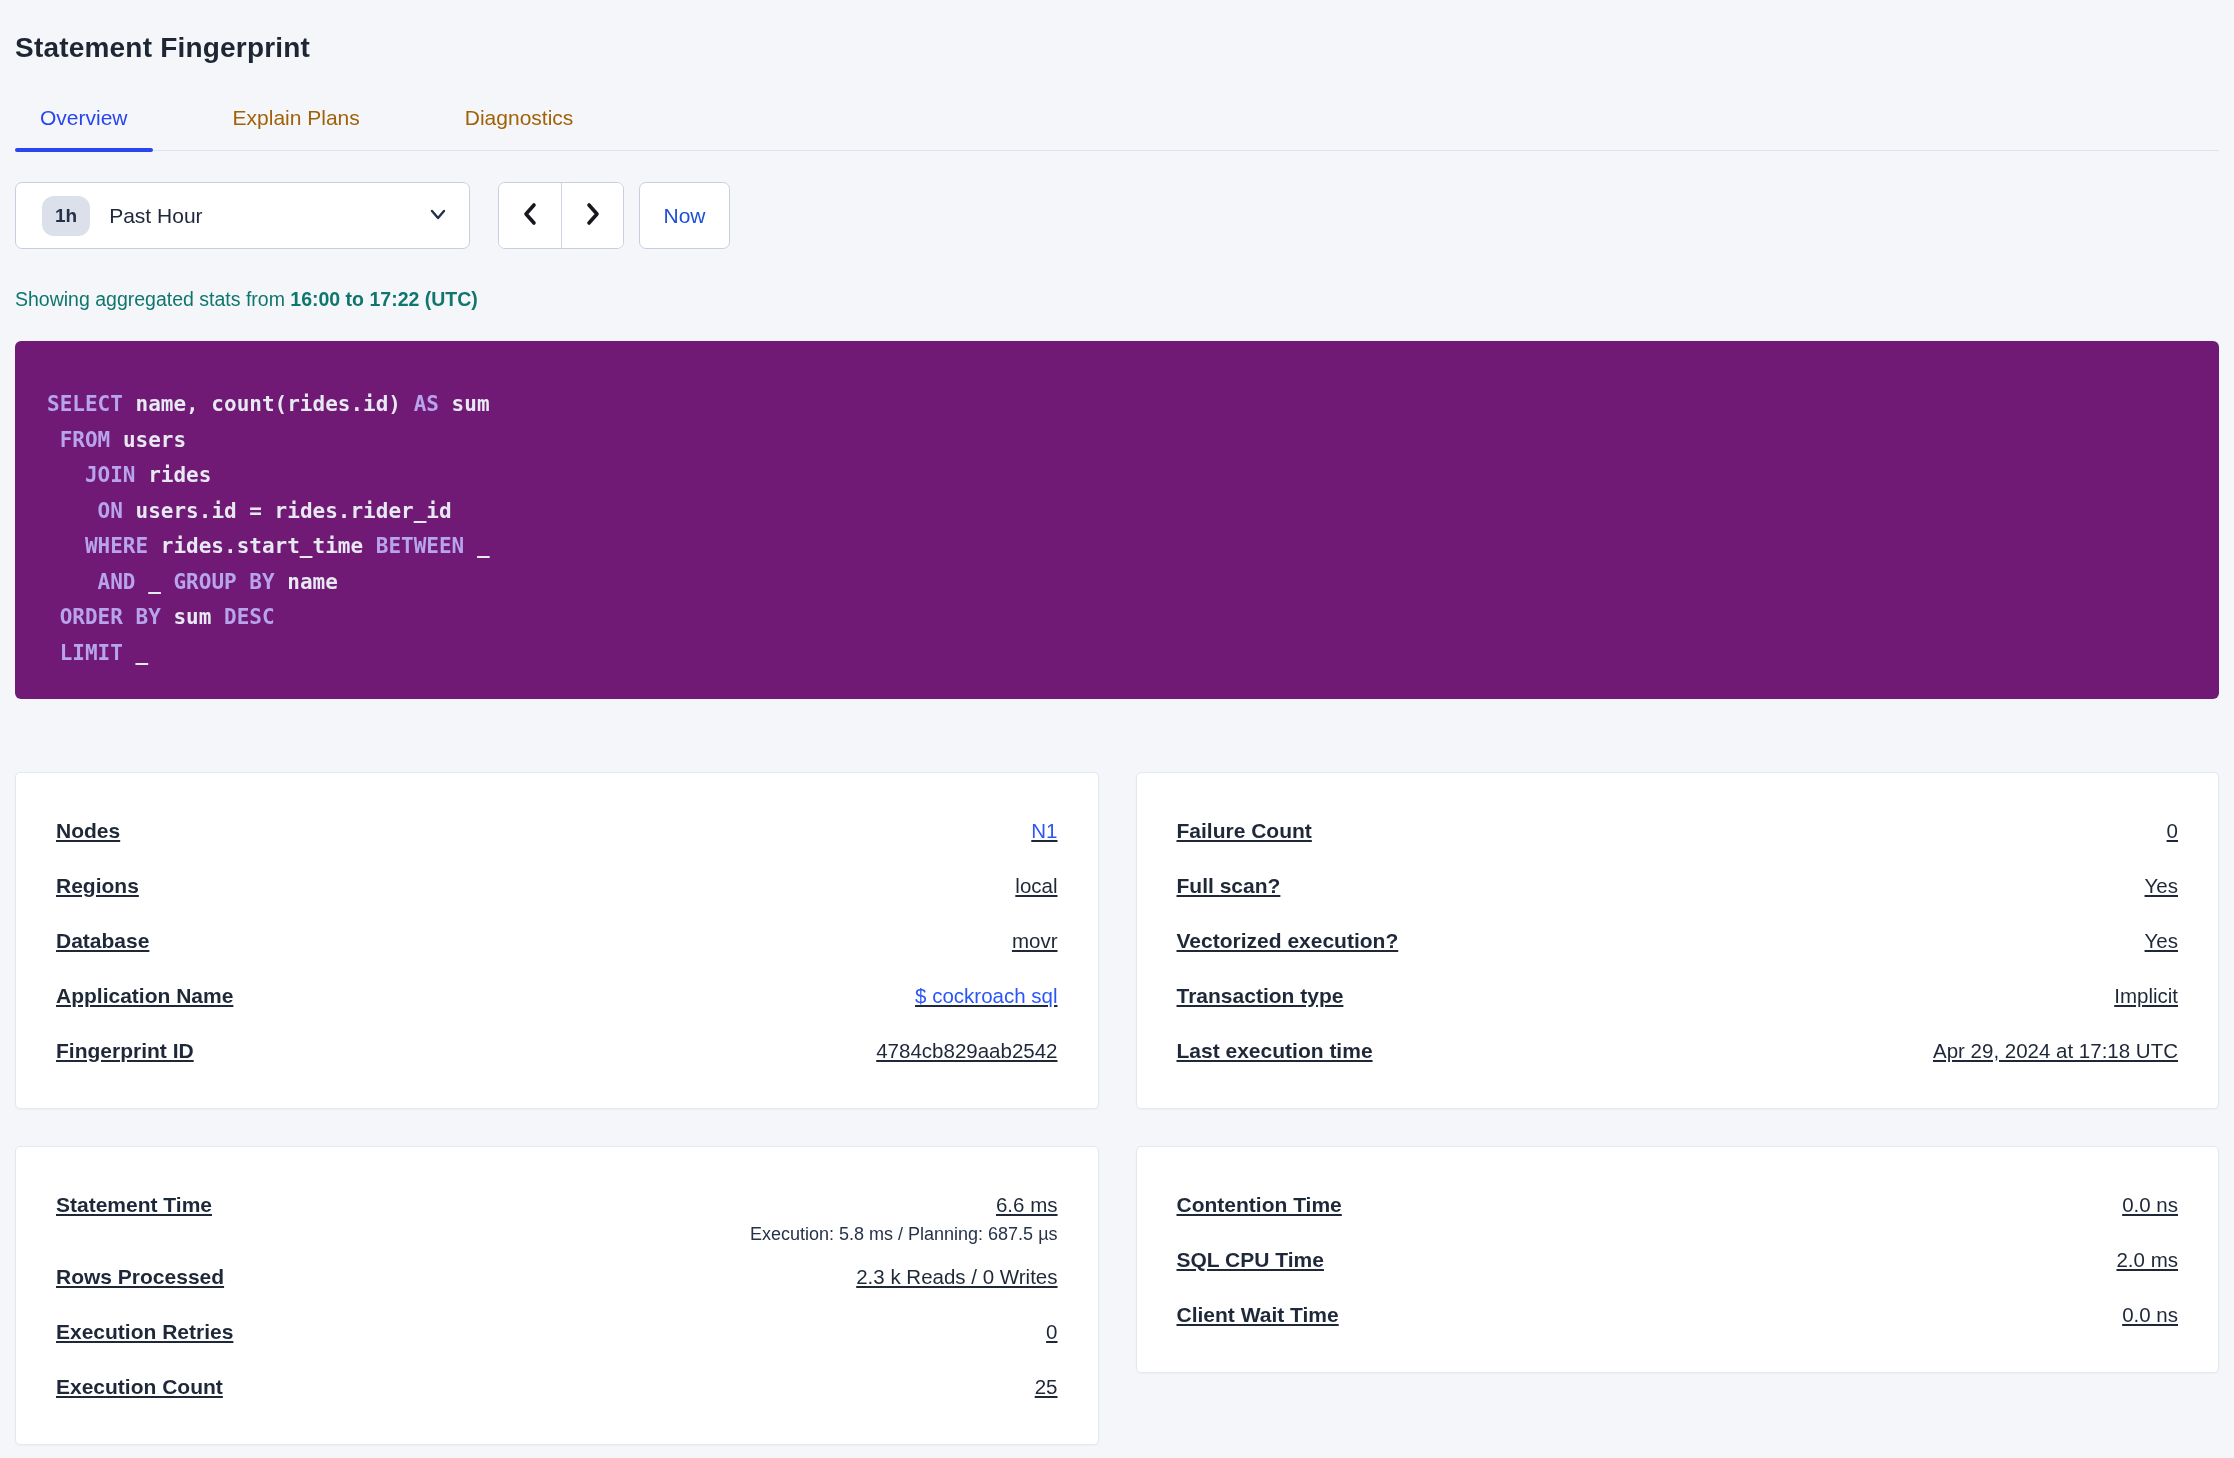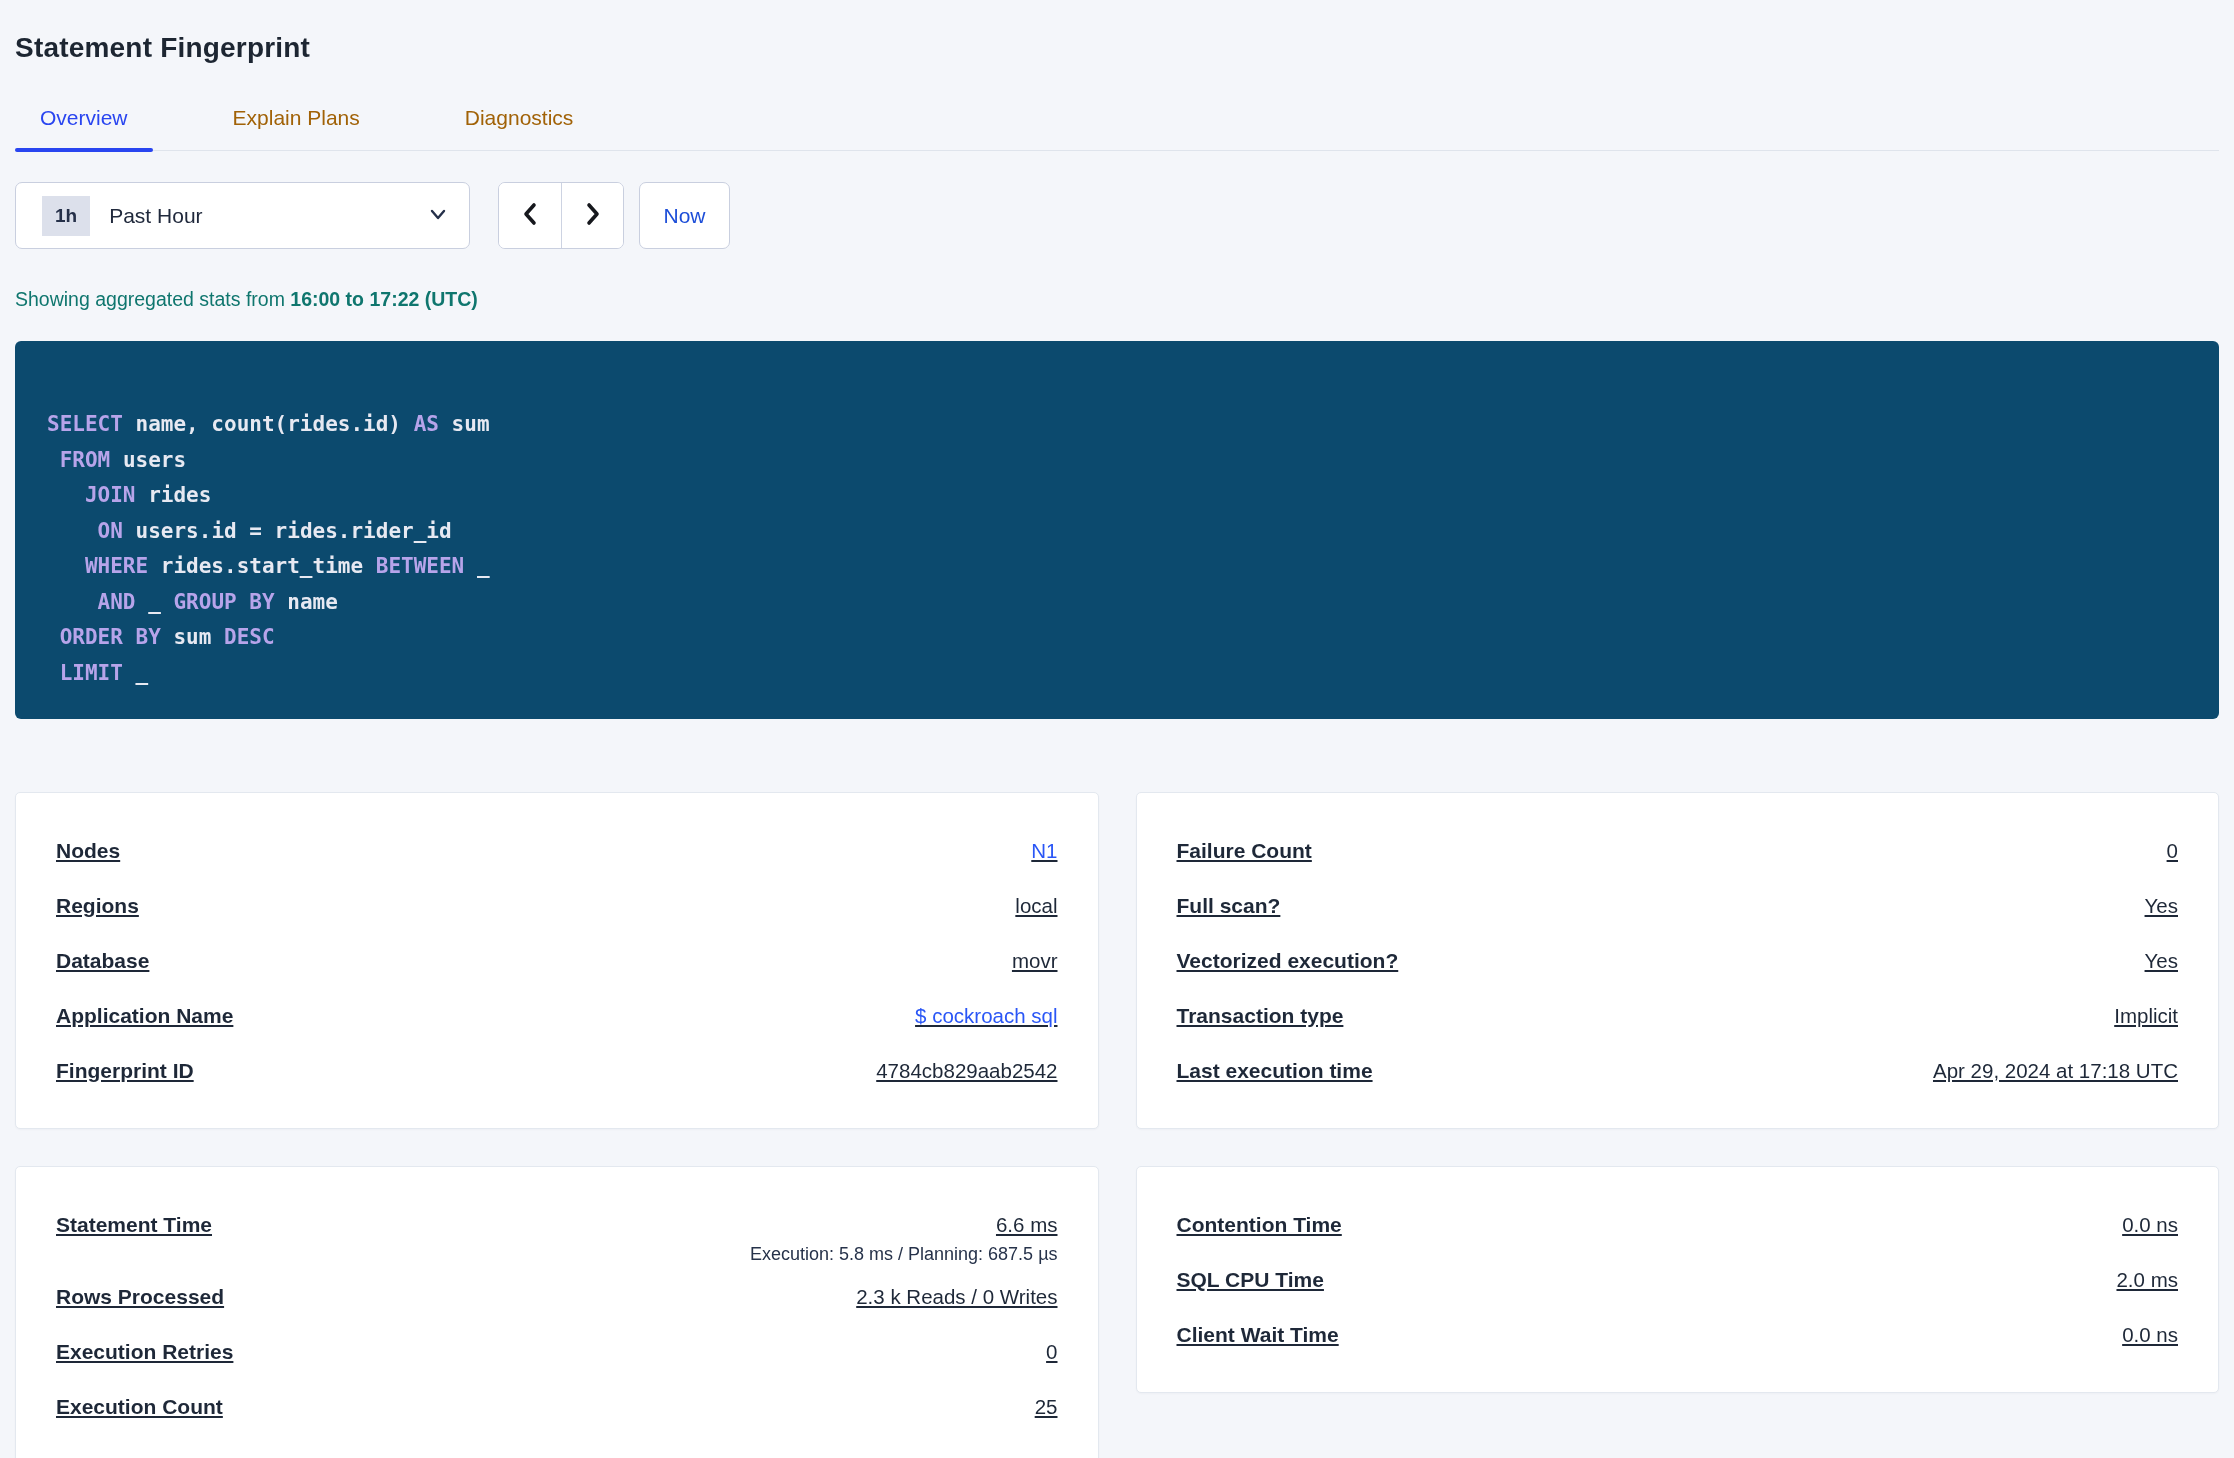--- a/index.html
+++ b/index.html
@@ -60,21 +60,21 @@
     background: #fff;
     border: 1px solid var(--border);
     border-radius: 7px;
     display: flex;
     align-items: center;
     padding: 0 20px 0 26px;
     cursor: pointer;
   }
   .range-badge {
     background: #dce0eb;
-    border-radius: 0;
+    border-radius: 12px;
     font-size: 19px;
     font-weight: 700;
     color: #253049;
     padding: 9px 13px;
   }
   .range-label {
     margin-left: 19px;
     font-size: 21px;
     color: #20293c;
     flex: 1;
@@ -113,23 +113,23 @@
   .summary {
     margin-top: 39px;
     font-size: 19.5px;
     color: #0f766e;
   }
   .summary b { font-weight: 700; }
 
   
   .sql-box {
     margin-top: 30px;
-    background: #0c4a6e;
+    background: #701a75;
     border-radius: 6px;
-    padding: 66px 32px 28px;
+    padding: 46px 32px 28px;
   }
   .sql-box pre {
     font-family: "DejaVu Sans Mono", "Liberation Mono", monospace;
     font-size: 21px;
     font-weight: 700;
     line-height: 35.5px;
     color: #e7e9f2;
     white-space: pre;
   }
   .sql-box .kw { color: #b7a4ea; }

